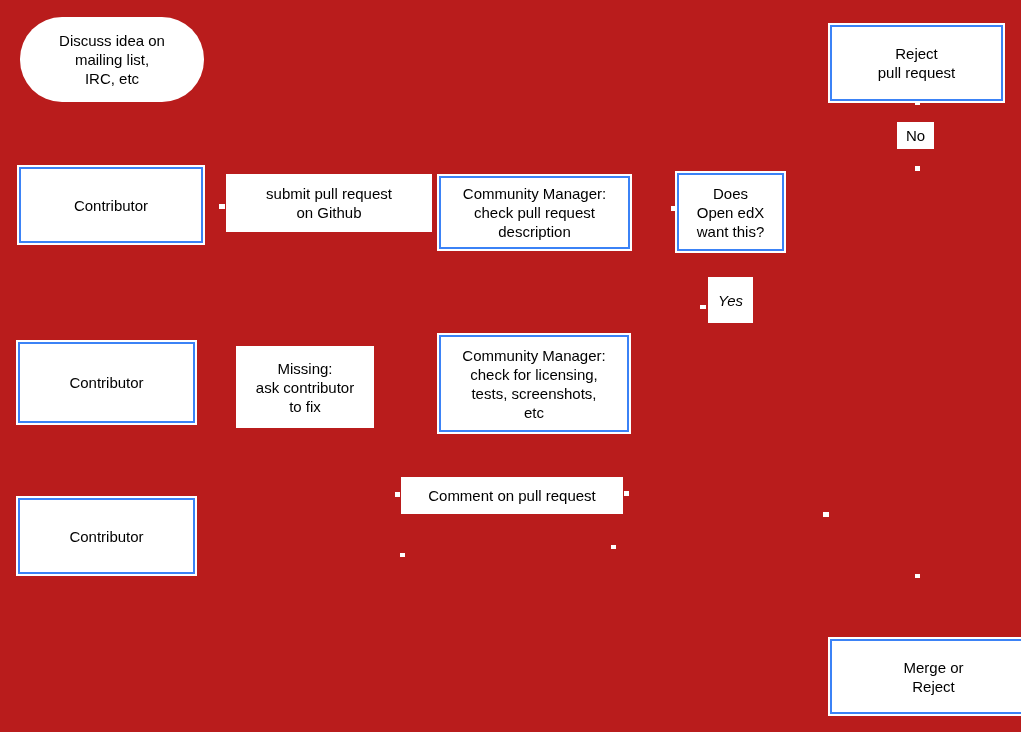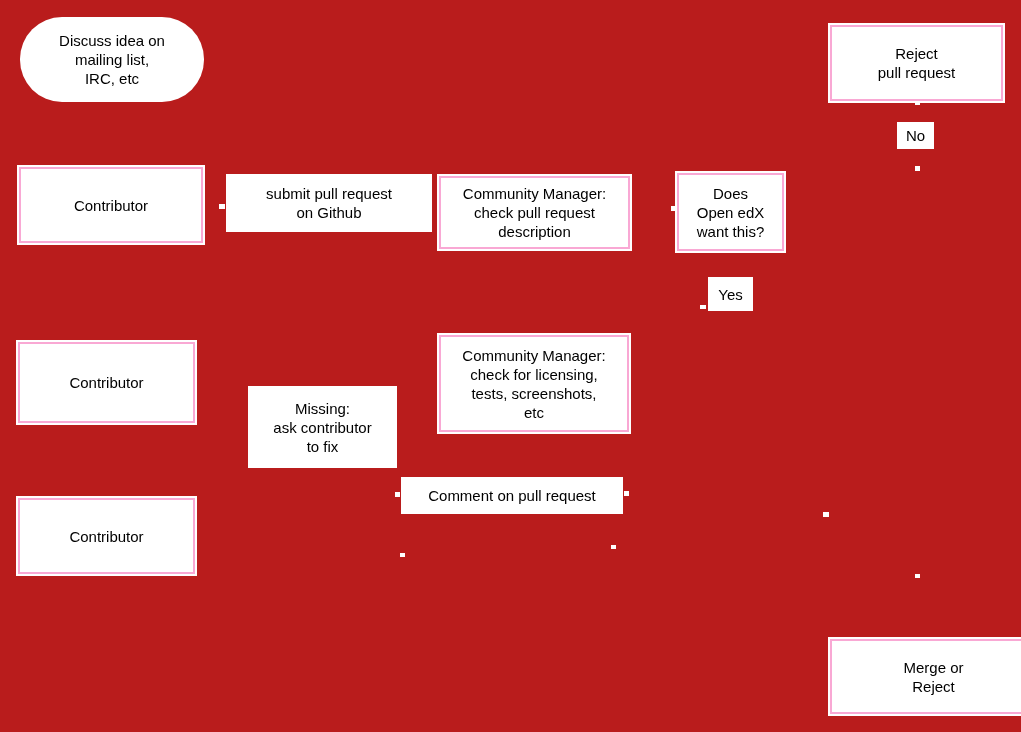--- a/index.html
+++ b/index.html
@@ -22,21 +22,21 @@
     align-items: center;
     justify-content: center;
     text-align: center;
     background: #ffffff;
     color: #000000;
     font-size: 15px;
     line-height: 19px;
     white-space: pre-line;
   }
   .bordered {
-    border: 2px solid #f9a8d4;
+    border: 2px solid #3b82f6;
     box-shadow: 0 0 0 2px #ffffff;
   }
   .stadium {
     border-radius: 42px;
   }
   .fragment {
     position: absolute;
     background: #ffffff;
   }
 </style>
@@ -55,31 +55,31 @@
 on Github</div>
 
   <div class="node bordered" style="left:439px; top:176px; width:191px; height:73px;">Community Manager:
 check pull request
 description</div>
 
   <div class="node bordered" style="left:677px; top:173px; width:107px; height:78px;">Does
 Open edX
 want this?</div>
 
-  <div class="node" style="left:708px; top:277px; width:45px; height:34px;">Yes</div>
+  <div class="node" style="left:708px; top:277px; width:45px; height:46px;font-style:italic;">Yes</div>
 
   <div class="node bordered" style="left:830px; top:25px; width:173px; height:76px;">Reject
 pull request</div>
 
   <div class="node" style="left:897px; top:122px; width:37px; height:27px;">No</div>
 
 
   <div class="node bordered" style="left:18px; top:342px; width:177px; height:81px;">Contributor</div>
 
-  <div class="node" style="left:248px; top:346px; width:149px; height:82px;margin-top:40px;">Missing:
+  <div class="node" style="left:236px; top:346px; width:138px; height:82px;">Missing:
 ask contributor
 to fix</div>
 
   <div class="node bordered" style="left:439px; top:335px; width:190px; height:97px;">Community Manager:
 check for licensing,
 tests, screenshots,
 etc</div>
 
   <div class="node bordered" style="left:18px; top:498px; width:177px; height:76px;">Contributor</div>
 

